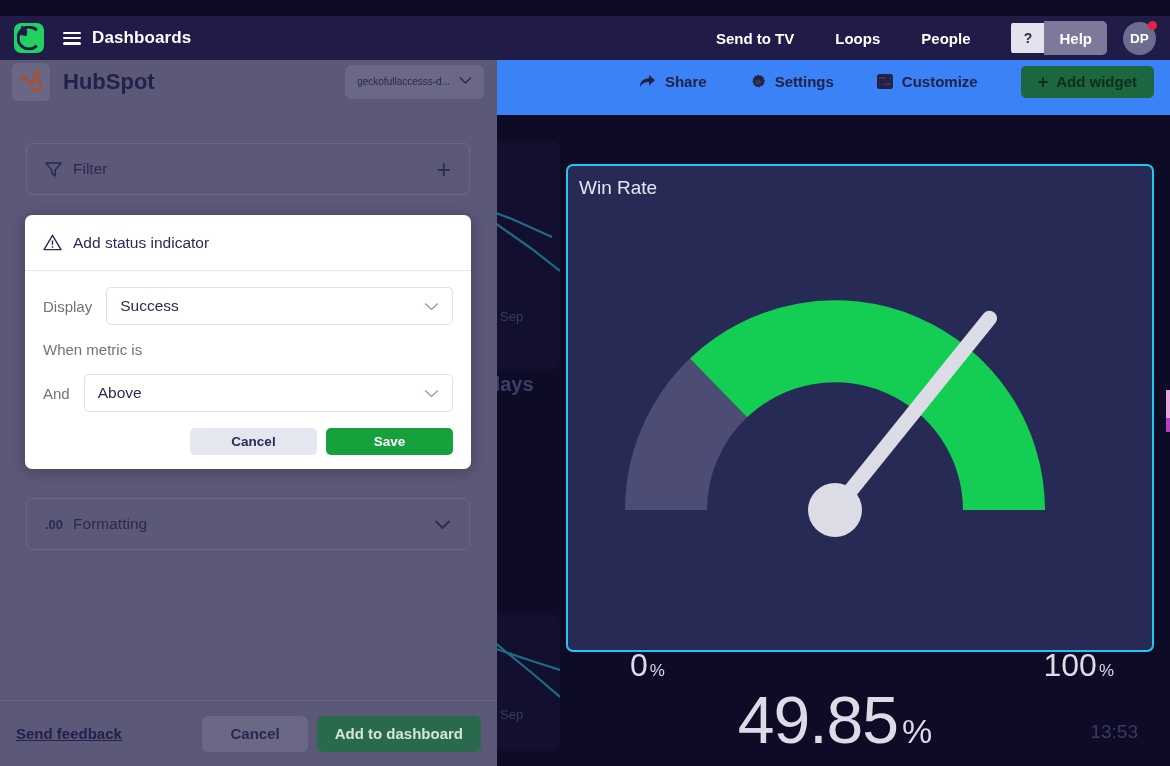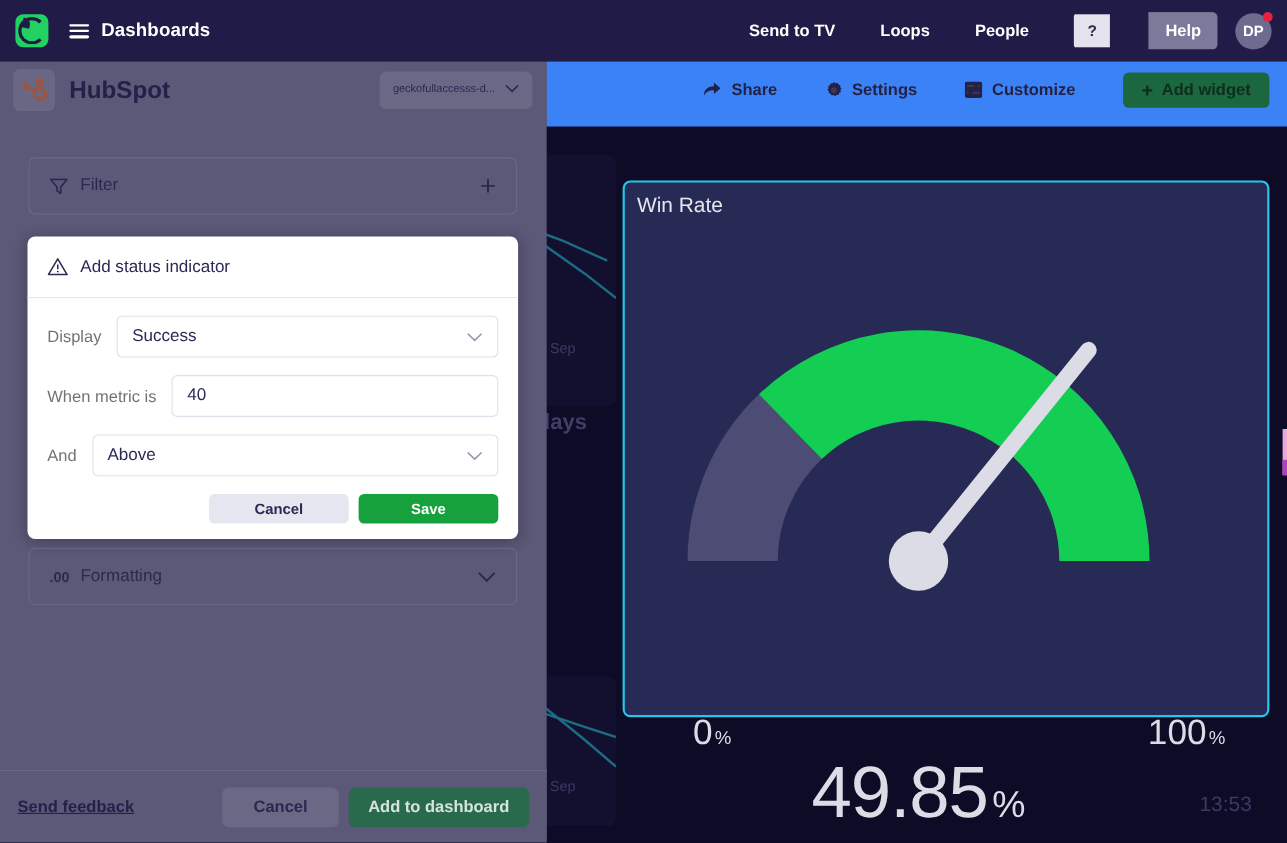--- a/index.html
+++ b/index.html
@@ -5,21 +5,21 @@
   html,body{margin:0;padding:0;}
   body{
     width:1170px;height:766px;overflow:hidden;position:relative;
     background:#0D0B26;
     font-family:"Liberation Sans",sans-serif;
     -webkit-font-smoothing:antialiased;
   }
 
   
   .topnav{
-    position:absolute;left:0;top:0;width:1170px;height:56px;
+    position:absolute;left:0;top:16px;width:1170px;height:44px;
     background:#211B47;display:flex;align-items:center;z-index:40;
   }
   .logo-box{
     width:30px;height:30px;margin-left:14px;border-radius:7px;
     background:#21D263;position:relative;flex:none;
   }
   .logo-box .swirl{
     position:absolute;left:50%;top:50%;transform:translate(-50%,-50%);
     width:19px;height:19px;border:3.2px solid #211B47;border-radius:50%;
     border-right-color:transparent;
@@ -42,21 +42,21 @@
     white-space:nowrap;
     text-align:right;
   }
   .help-group{display:flex;align-items:center;border-radius:5px;overflow:hidden;margin-right:16px;}
   .help-q{
     background:#E4E2EC;color:#2B2A4A;font-size:14px;font-weight:bold;
     width:33px;height:30px;display:flex;align-items:center;justify-content:center;cursor:pointer;
   }
   .help-btn{
     background:#7C799B;color:#fff;font-size:15px;font-weight:bold;
-    height:30px;padding:2px 15px;display:flex;align-items:center;cursor:pointer;margin-left:35px;
+    height:30px;padding:2px 15px;display:flex;align-items:center;cursor:pointer;
   }
   .avatar{
     width:33px;height:33px;border-radius:50%;background:#6E6B91;color:#fff;
     font-size:13.5px;font-weight:bold;display:flex;align-items:center;justify-content:center;
     margin-right:14px;position:relative;cursor:pointer;
   }
   .avatar .dot{
     position:absolute;right:-1px;top:-1px;width:9px;height:9px;border-radius:50%;
     background:#E8213E;
   }
@@ -416,23 +416,20 @@
           <span class="chev">
             <svg width="15" height="9" viewBox="0 0 15 9">
                 <path d="M1.2 1.4 L7.5 7.4 L13.8 1.4" stroke="#9296A8" stroke-width="1.4" fill="none"></path>
               </svg>
           </span>
         </span>
       </div>
 
       <div class="frow">
         <span class="flabel">When metric is</span>
-        <span class="ctl input">
-          <span class="val">40</span>
-        </span>
       </div>
 
       <div class="frow">
         <span class="flabel">And</span>
         <span class="ctl">
           <span class="val">Above</span>
           <span class="chev">
             <svg width="15" height="9" viewBox="0 0 15 9">
                 <path d="M1.2 1.4 L7.5 7.4 L13.8 1.4" stroke="#9296A8" stroke-width="1.4" fill="none"></path>
               </svg>

